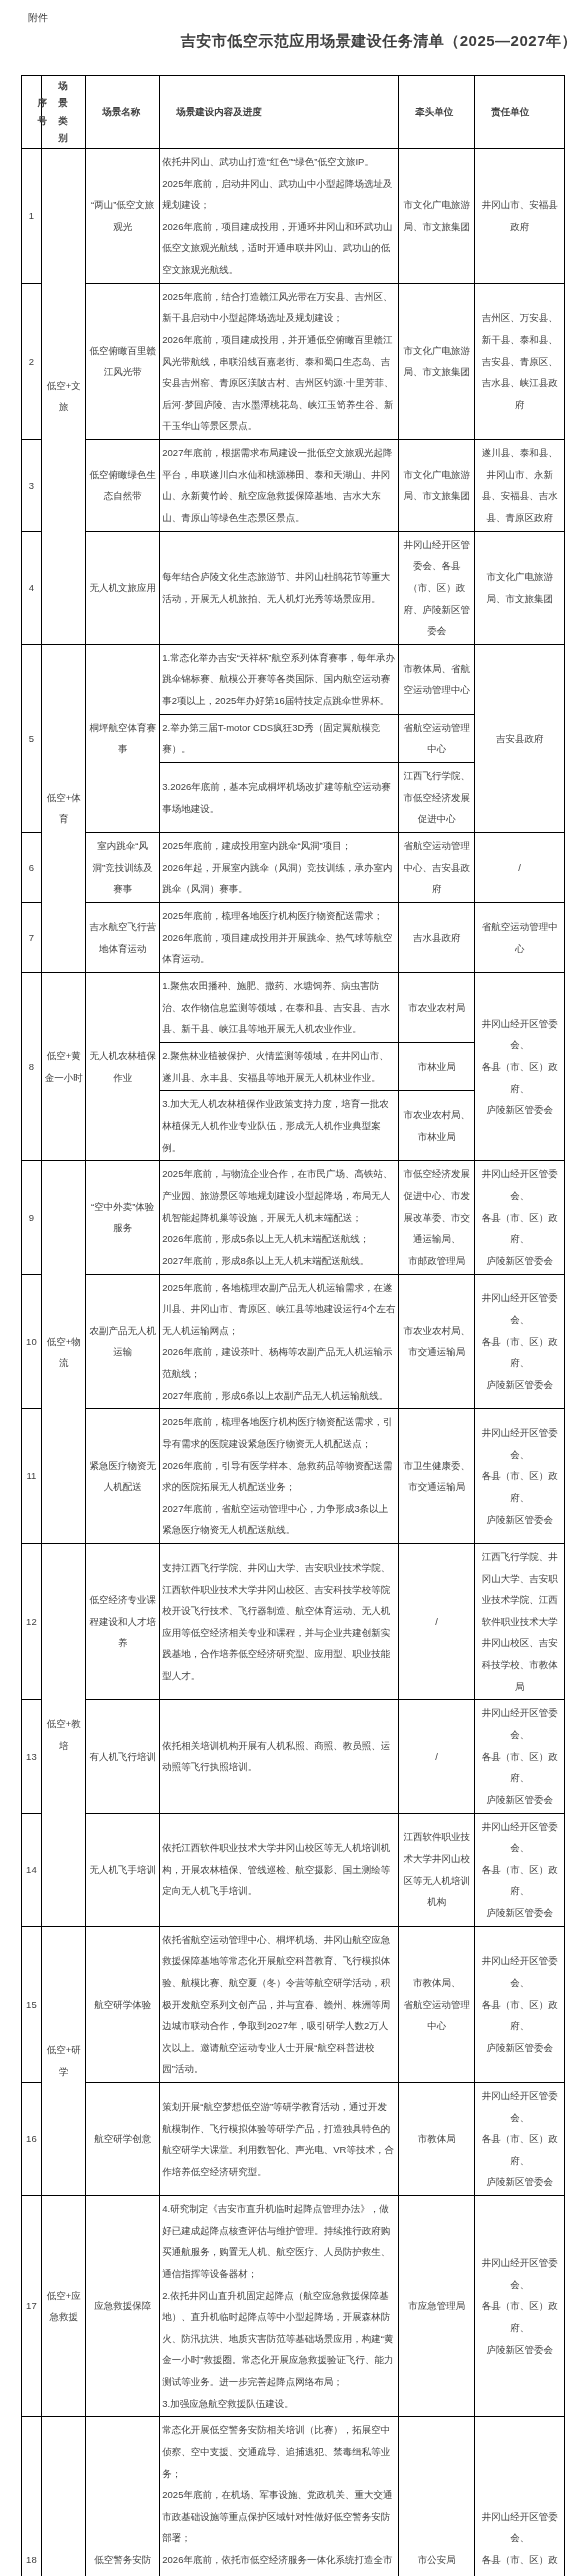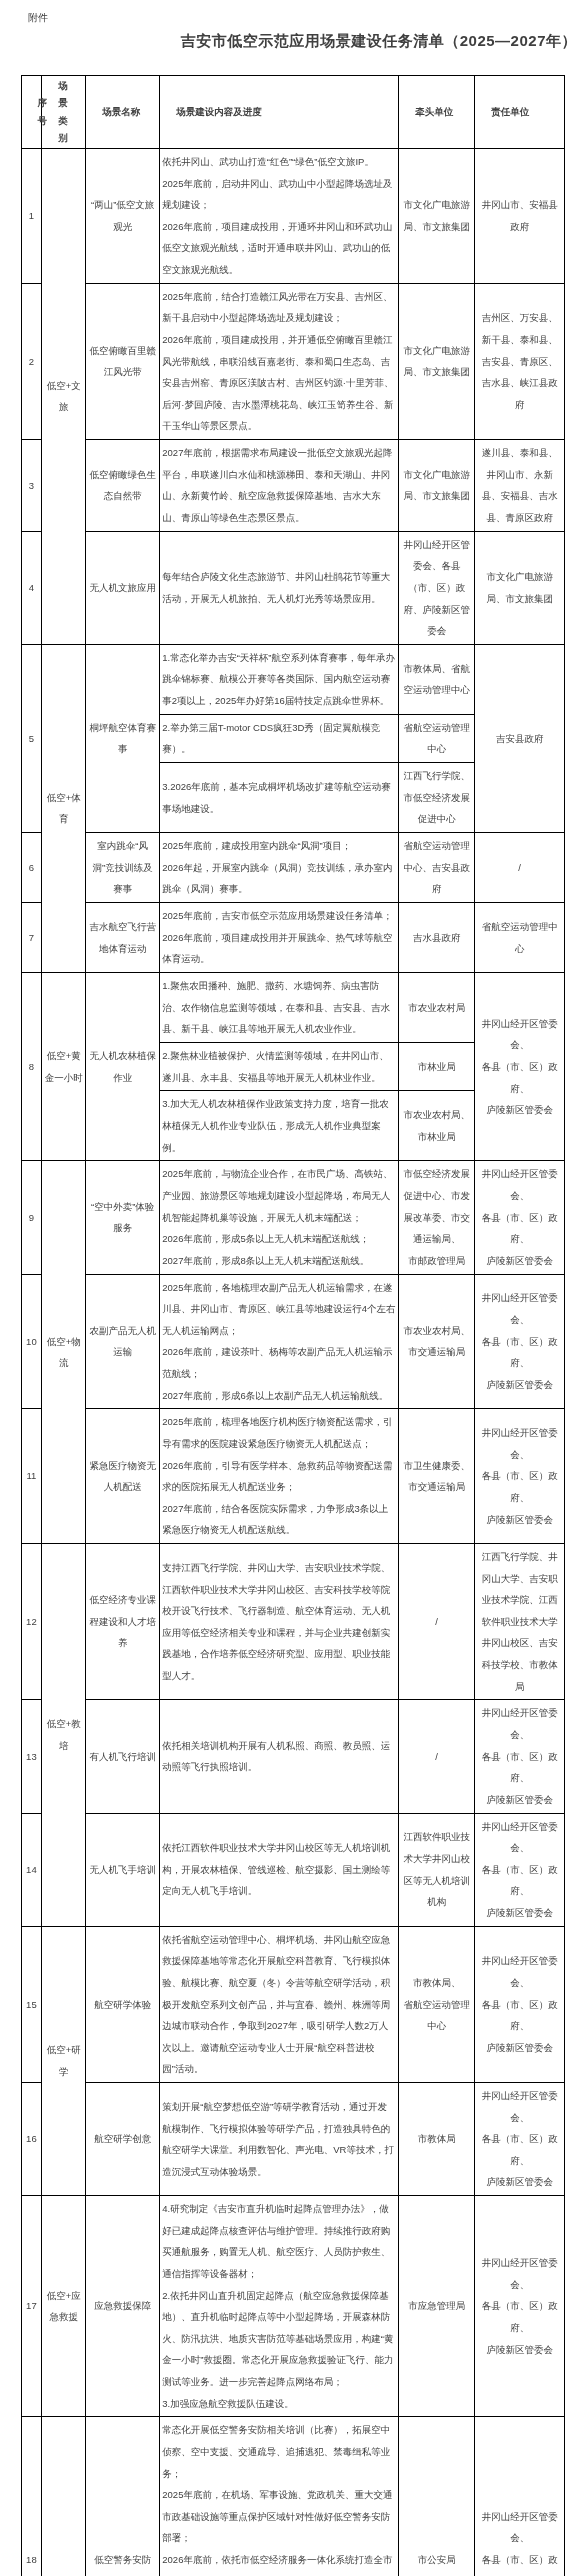--- a/index.html
+++ b/index.html
@@ -175,21 +175,21 @@
         </td>
       </tr>
       <tr>
         <td class="center">
           <p>7</p>
         </td>
         <td class="center">
           <p>吉水航空飞行营地体育运动</p>
         </td>
         <td class="content">
-          <p>2025年底前，吉安市低空示范应用场景建设任务清单；</p>
+          <p>2025年底前，梳理各地医疗机构医疗物资配送需求；</p>
           <p>2026年底前，项目建成投用并开展跳伞、热气球等航空体育运动。</p>
         </td>
         <td class="center">
           <p>吉水县政府</p>
         </td>
         <td class="center">
           <p>省航空运动管理中心</p>
         </td>
       </tr>
       <tr>
@@ -279,21 +279,21 @@
       <tr>
         <td class="center">
           <p>11</p>
         </td>
         <td class="center">
           <p>紧急医疗物资无人机配送</p>
         </td>
         <td class="content">
           <p>2025年底前，梳理各地医疗机构医疗物资配送需求，引导有需求的医院建设紧急医疗物资无人机配送点；</p>
           <p>2026年底前，引导有医学样本、急救药品等物资配送需求的医院拓展无人机配送业务；</p>
-          <p>2027年底前，结合各医院实际需求，力争形成3条以上紧急医疗物资无人机配送航线。</p>
+          <p>2027年底前，省航空运动管理中心，力争形成3条以上紧急医疗物资无人机配送航线。</p>
         </td>
         <td class="center">
           <p>市卫生健康委、市交通运输局</p>
         </td>
         <td class="center">
           <p>井冈山经开区管委会、</p>
           <p>各县（市、区）政府、</p>
           <p>庐陵新区管委会</p>
         </td>
       </tr>
@@ -379,21 +379,21 @@
         </td>
       </tr>
       <tr>
         <td class="center">
           <p>16</p>
         </td>
         <td class="center">
           <p>航空研学创意</p>
         </td>
         <td class="content">
-          <p>策划开展“航空梦想低空游”等研学教育活动，通过开发航模制作、飞行模拟体验等研学产品，打造独具特色的航空研学大课堂。利用数智化、声光电、VR等技术，打造沉浸式互动体验场景。</p>
+          <p>策划开展“航空梦想低空游”等研学教育活动，通过开发航模制作、飞行模拟体验等研学产品，打造独具特色的航空研学大课堂。利用数智化、声光电、VR等技术，合作培养低空经济研究型。</p>
         </td>
         <td class="center">
           <p>市教体局</p>
         </td>
         <td class="center">
           <p>井冈山经开区管委会、</p>
           <p>各县（市、区）政府、</p>
           <p>庐陵新区管委会</p>
         </td>
       </tr>

